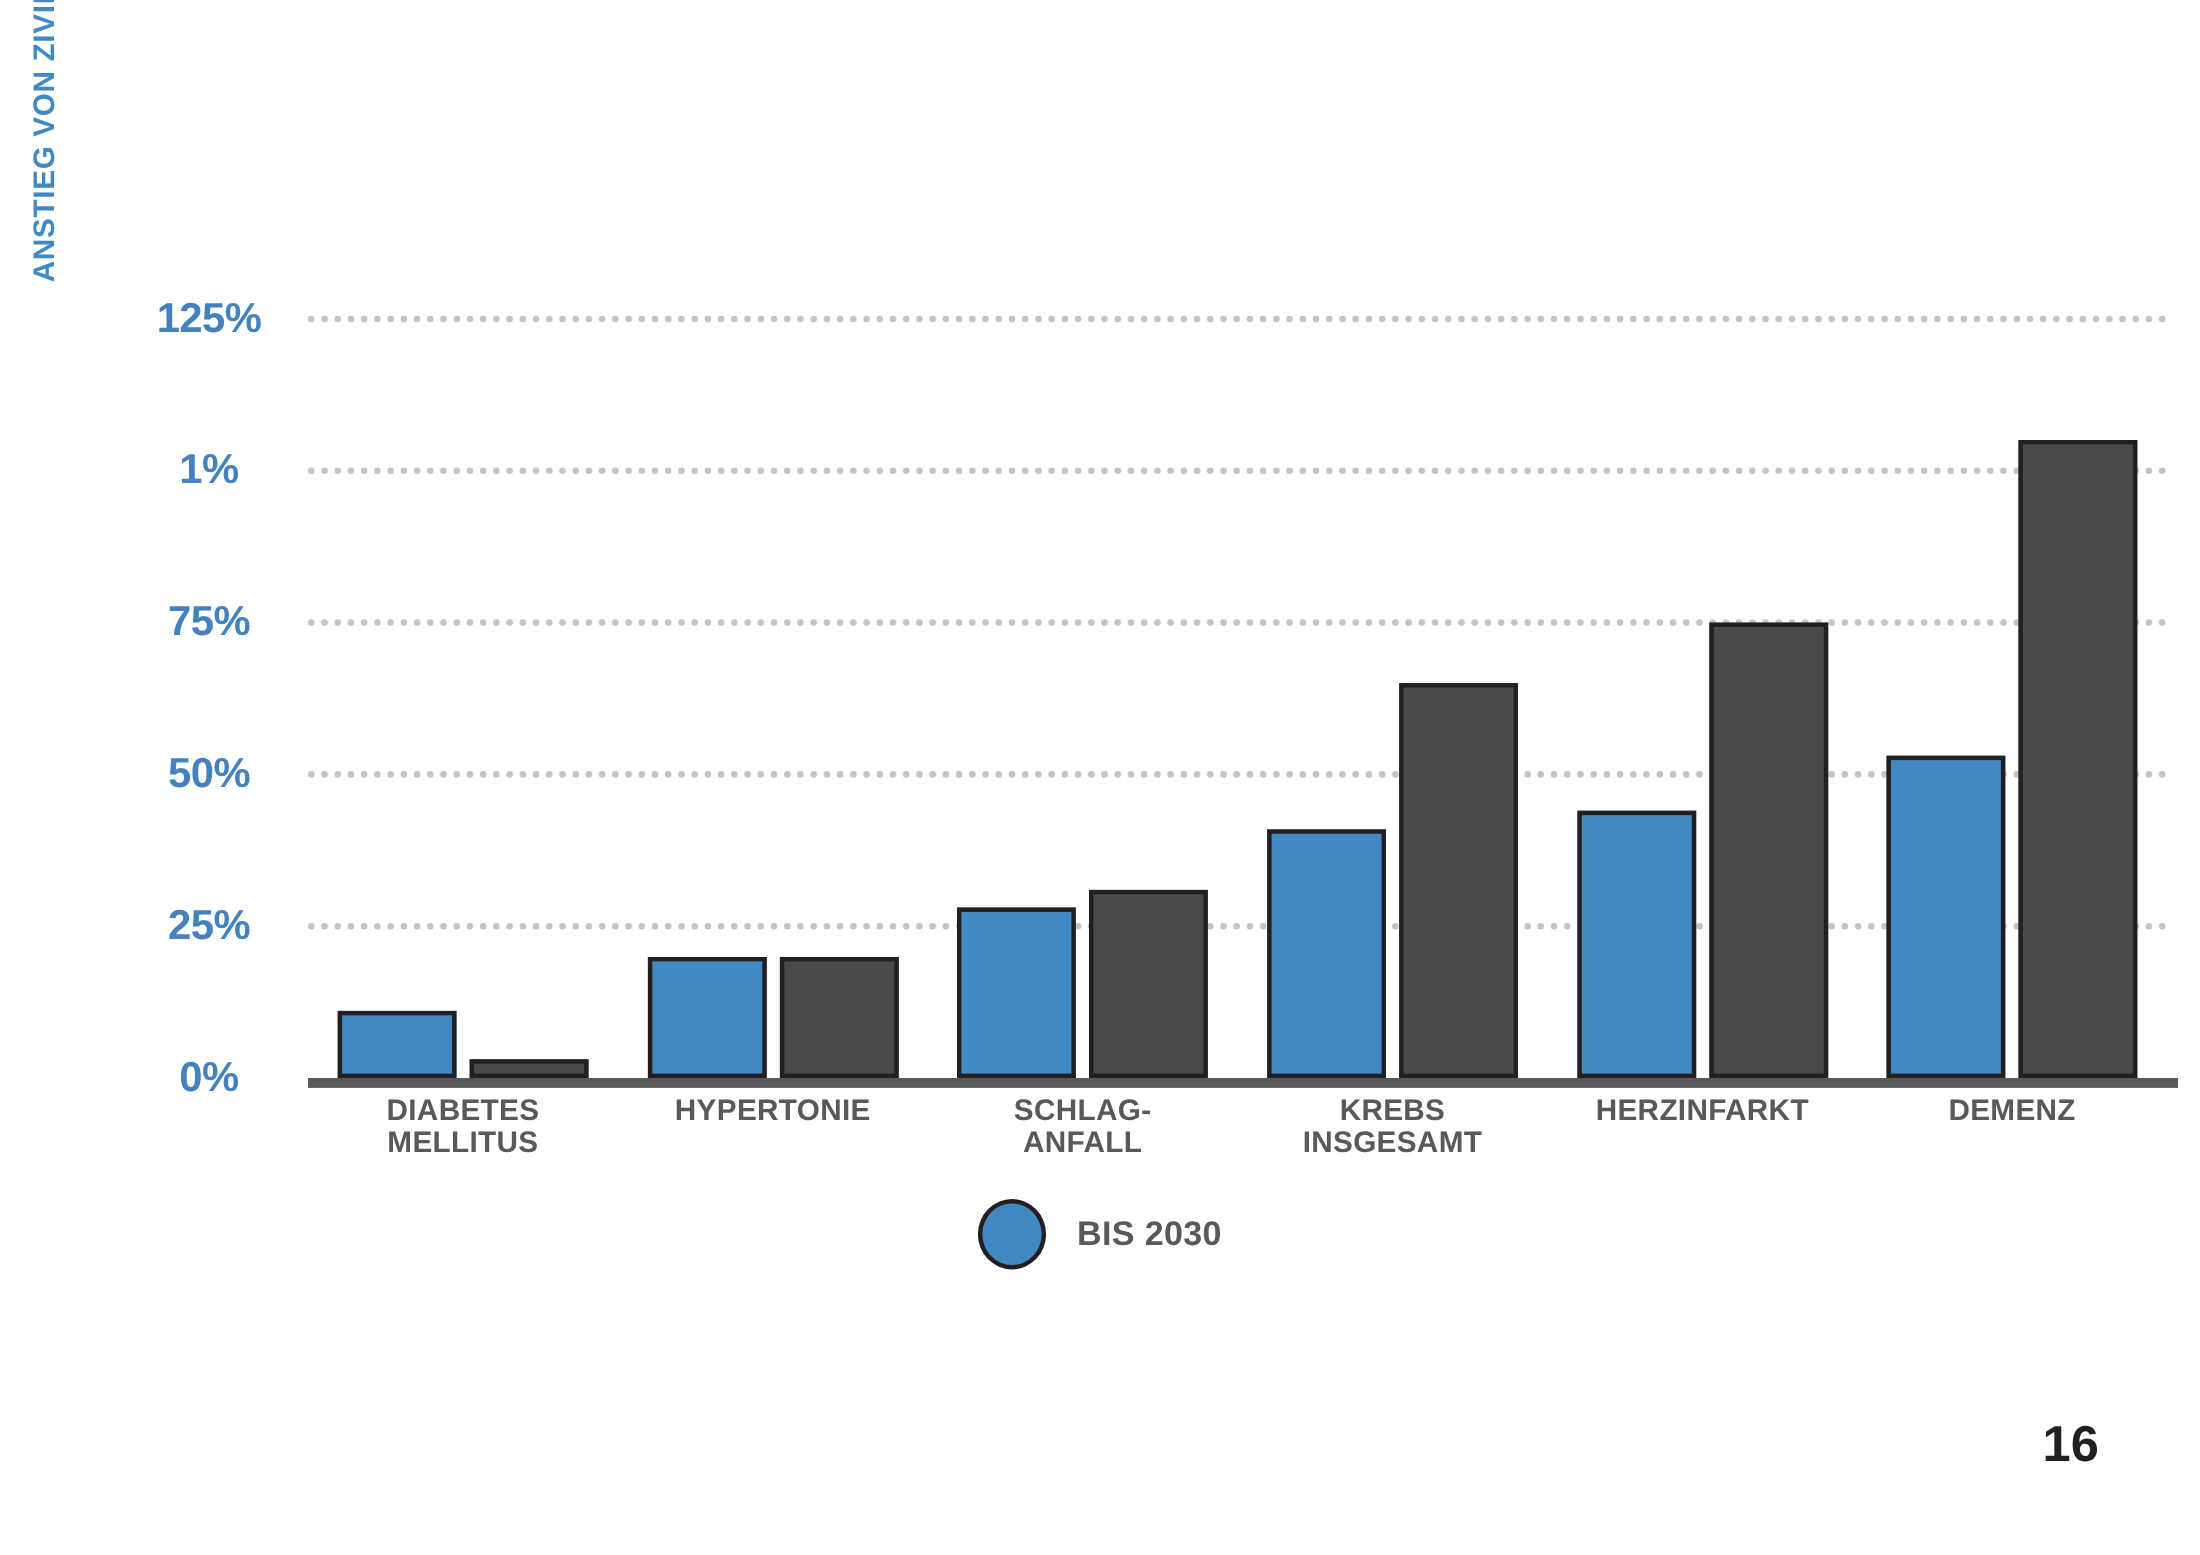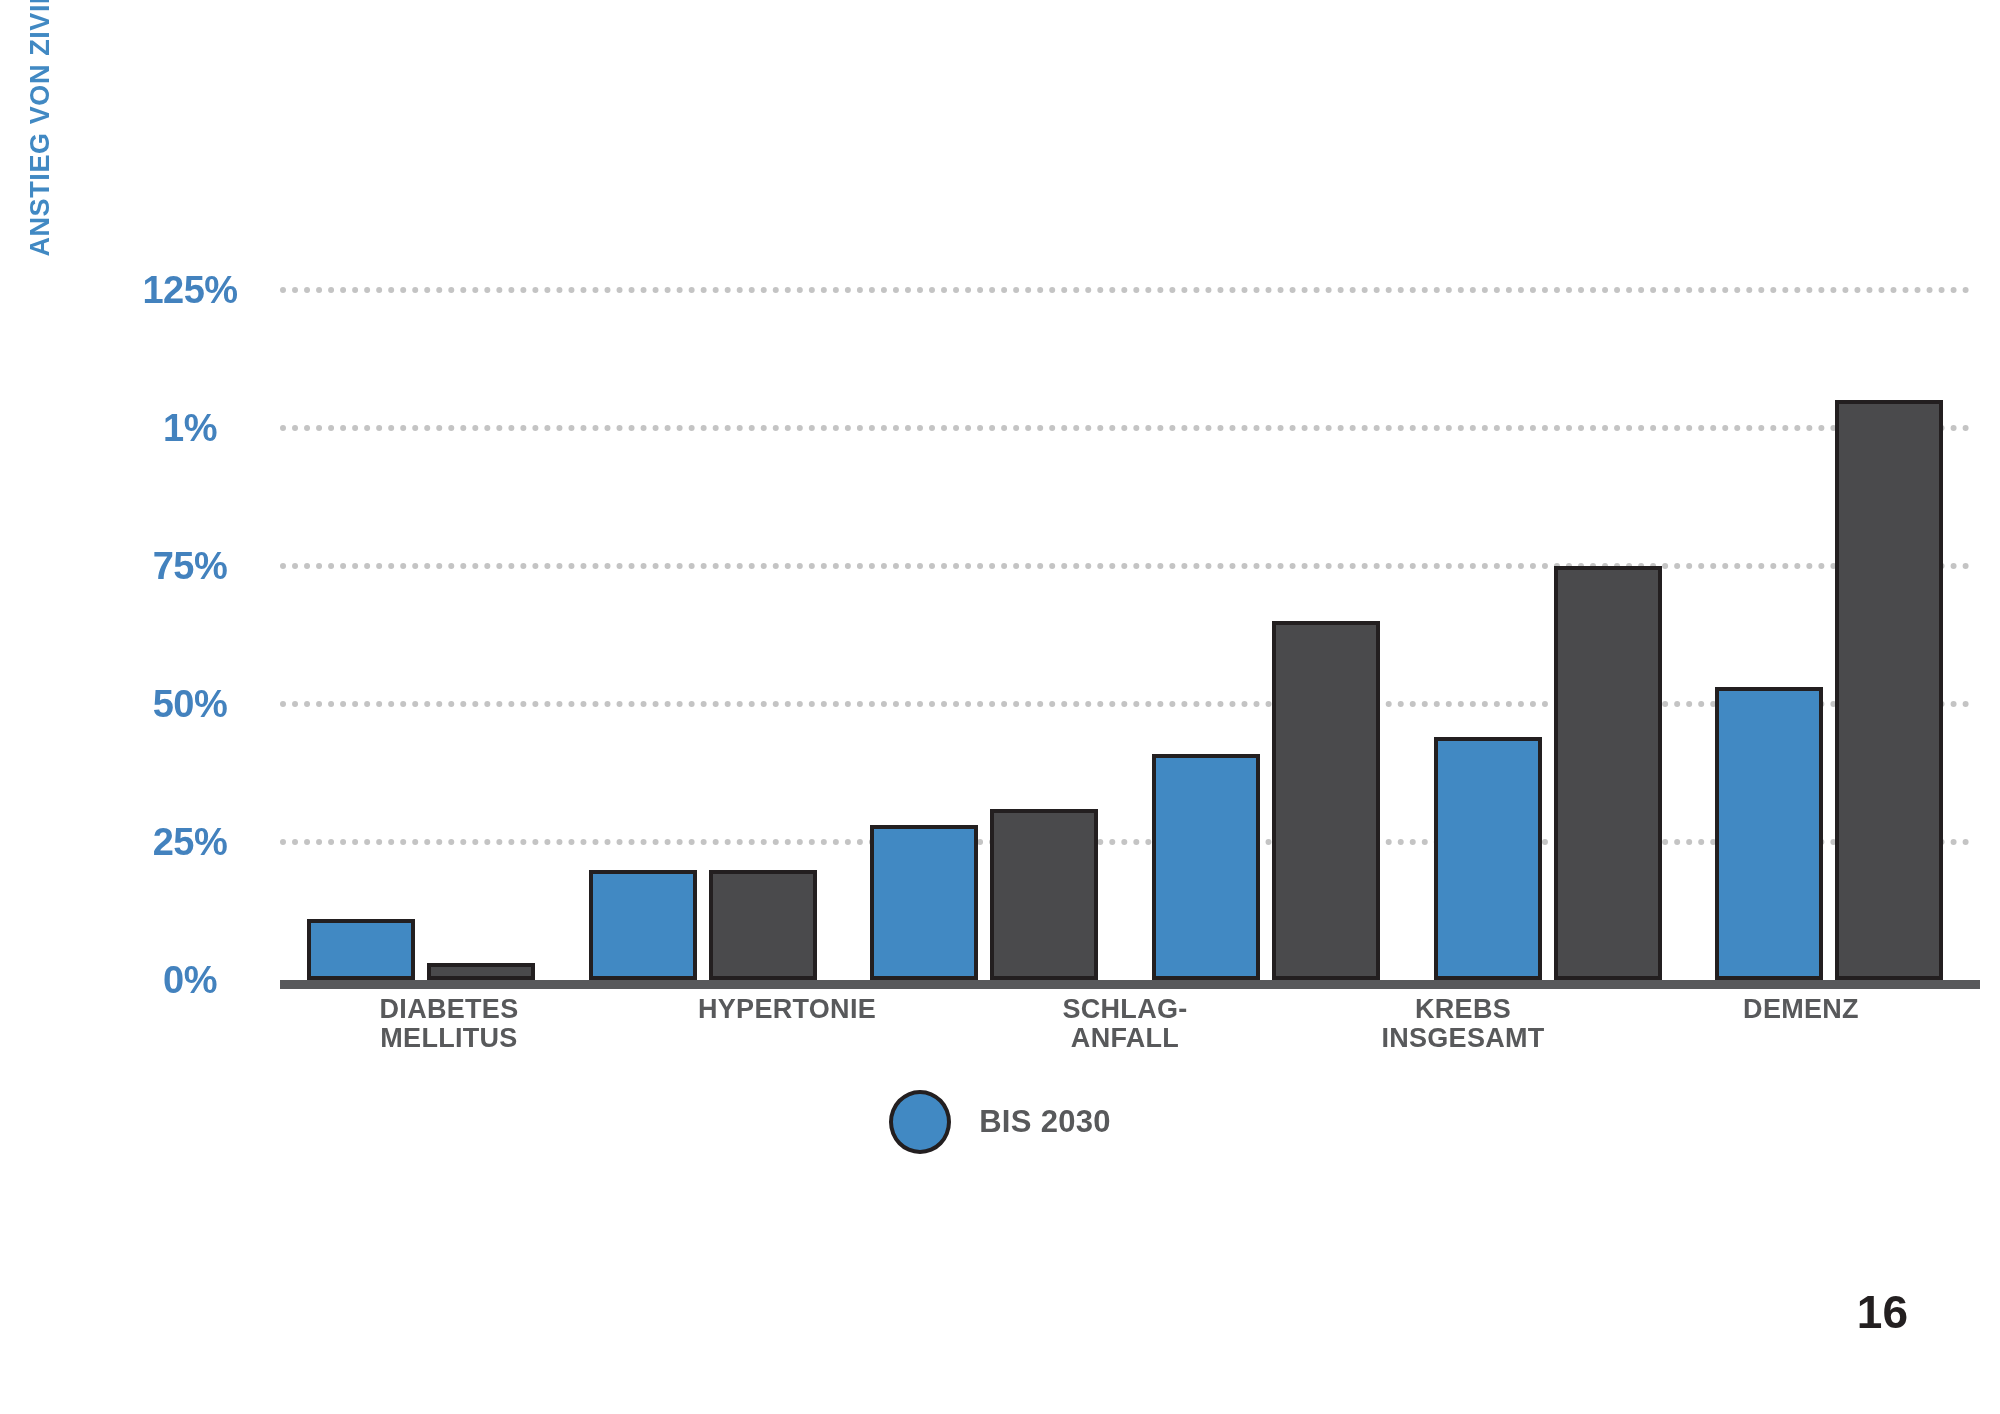--- a/index.html
+++ b/index.html
@@ -244,20 +244,21 @@
   </div>
 
   <div id="cat-labels">
       <div class="cat-label">DIABETES
 MELLITUS</div>
       <div class="cat-label">HYPERTONIE</div>
       <div class="cat-label">SCHLAG-
 ANFALL</div>
       <div class="cat-label">KREBS
 INSGESAMT</div>
+      <div class="cat-label">HERZINFARKT</div>
       <div class="cat-label">DEMENZ</div>
     </div>
 
   <div id="legend">
     <div class="legend-item">
       <span class="legend-dot s2030"></span>
       <span class="legend-text">BIS 2030</span>
     </div>
   </div>
 

